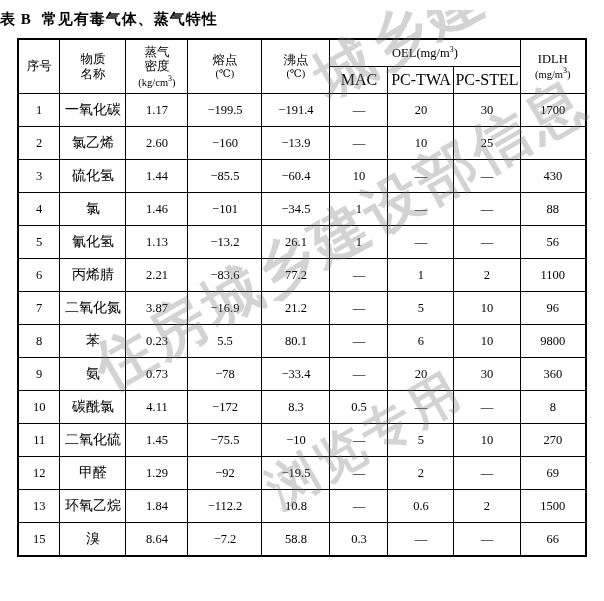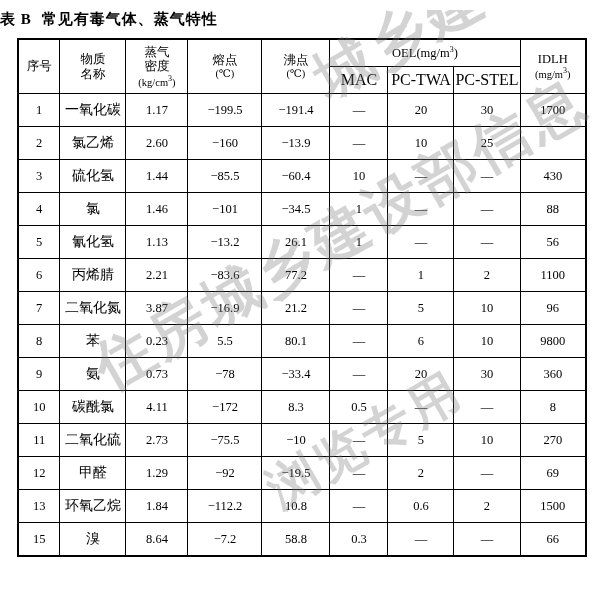--- a/index.html
+++ b/index.html
@@ -239,21 +239,21 @@
         <td class="cell-num">−172</td>
         <td class="cell-num">8.3</td>
         <td class="cell-num">0.5</td>
         <td class="cell-num">—</td>
         <td class="cell-num">—</td>
         <td class="cell-num">8</td>
       </tr>
       <tr>
         <td>11</td>
         <td class="cn">二氧化硫</td>
-        <td class="cell-num">2.73</td>
+        <td class="cell-num">1.45</td>
         <td class="cell-num">−75.5</td>
         <td class="cell-num">−10</td>
         <td class="cell-num">—</td>
         <td class="cell-num">5</td>
         <td class="cell-num">10</td>
         <td class="cell-num">270</td>
       </tr>
       <tr>
         <td>12</td>
         <td class="cn">甲醛</td>

